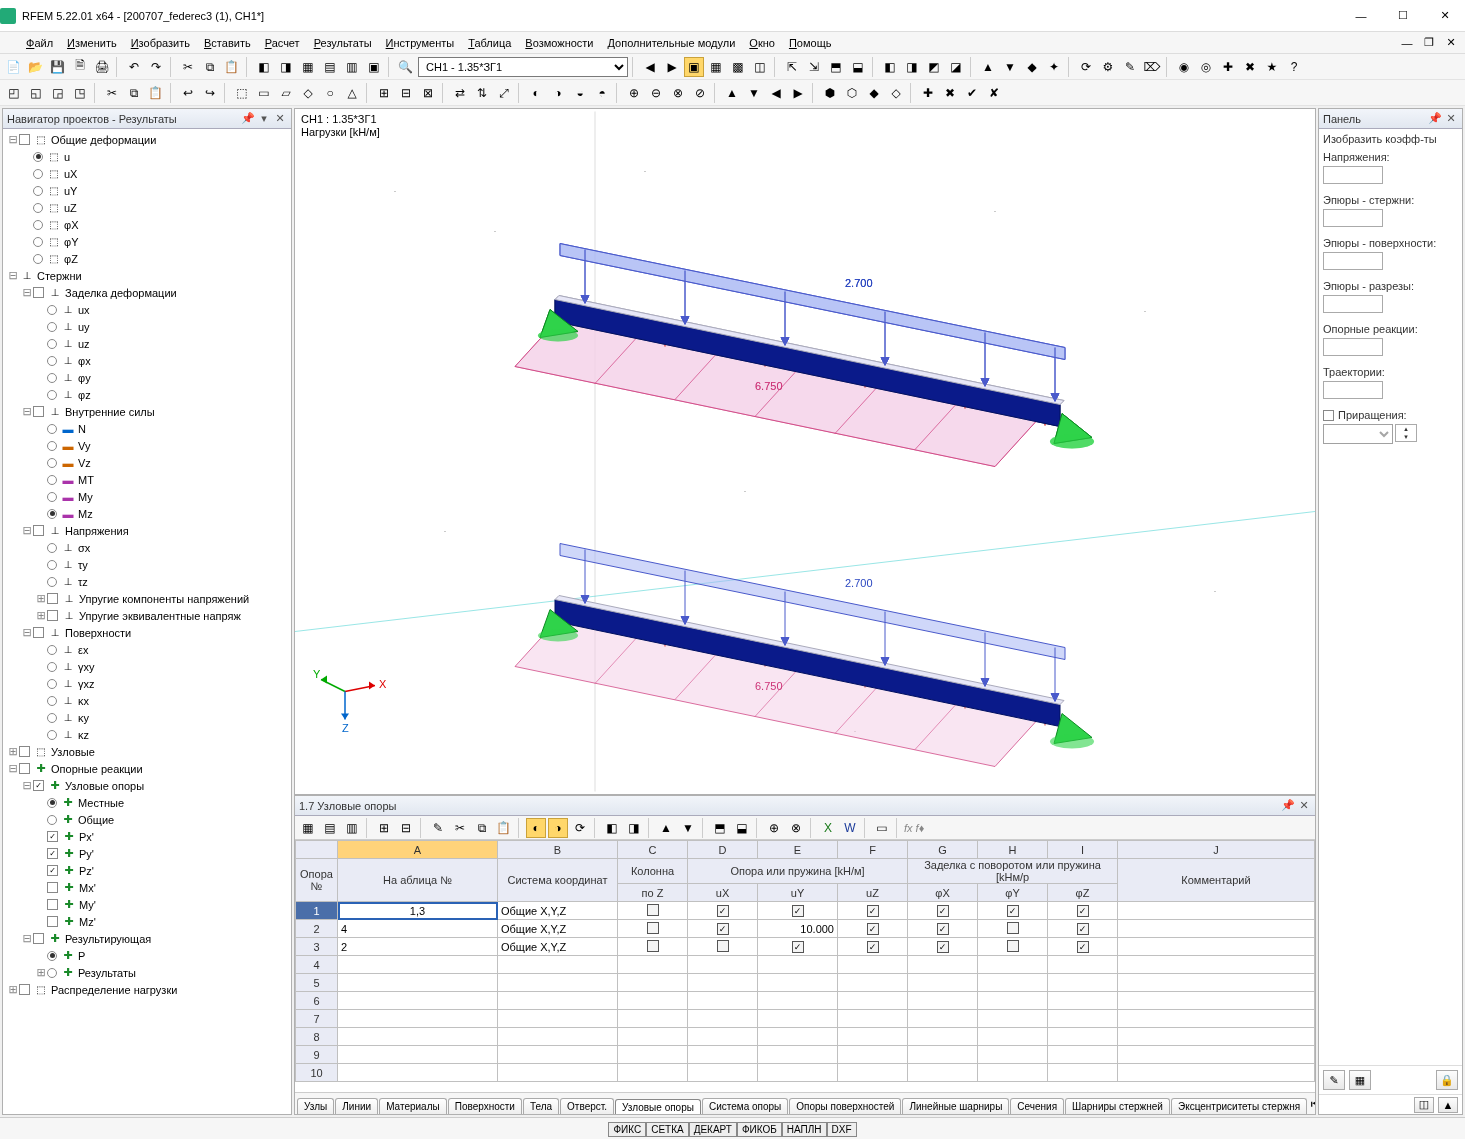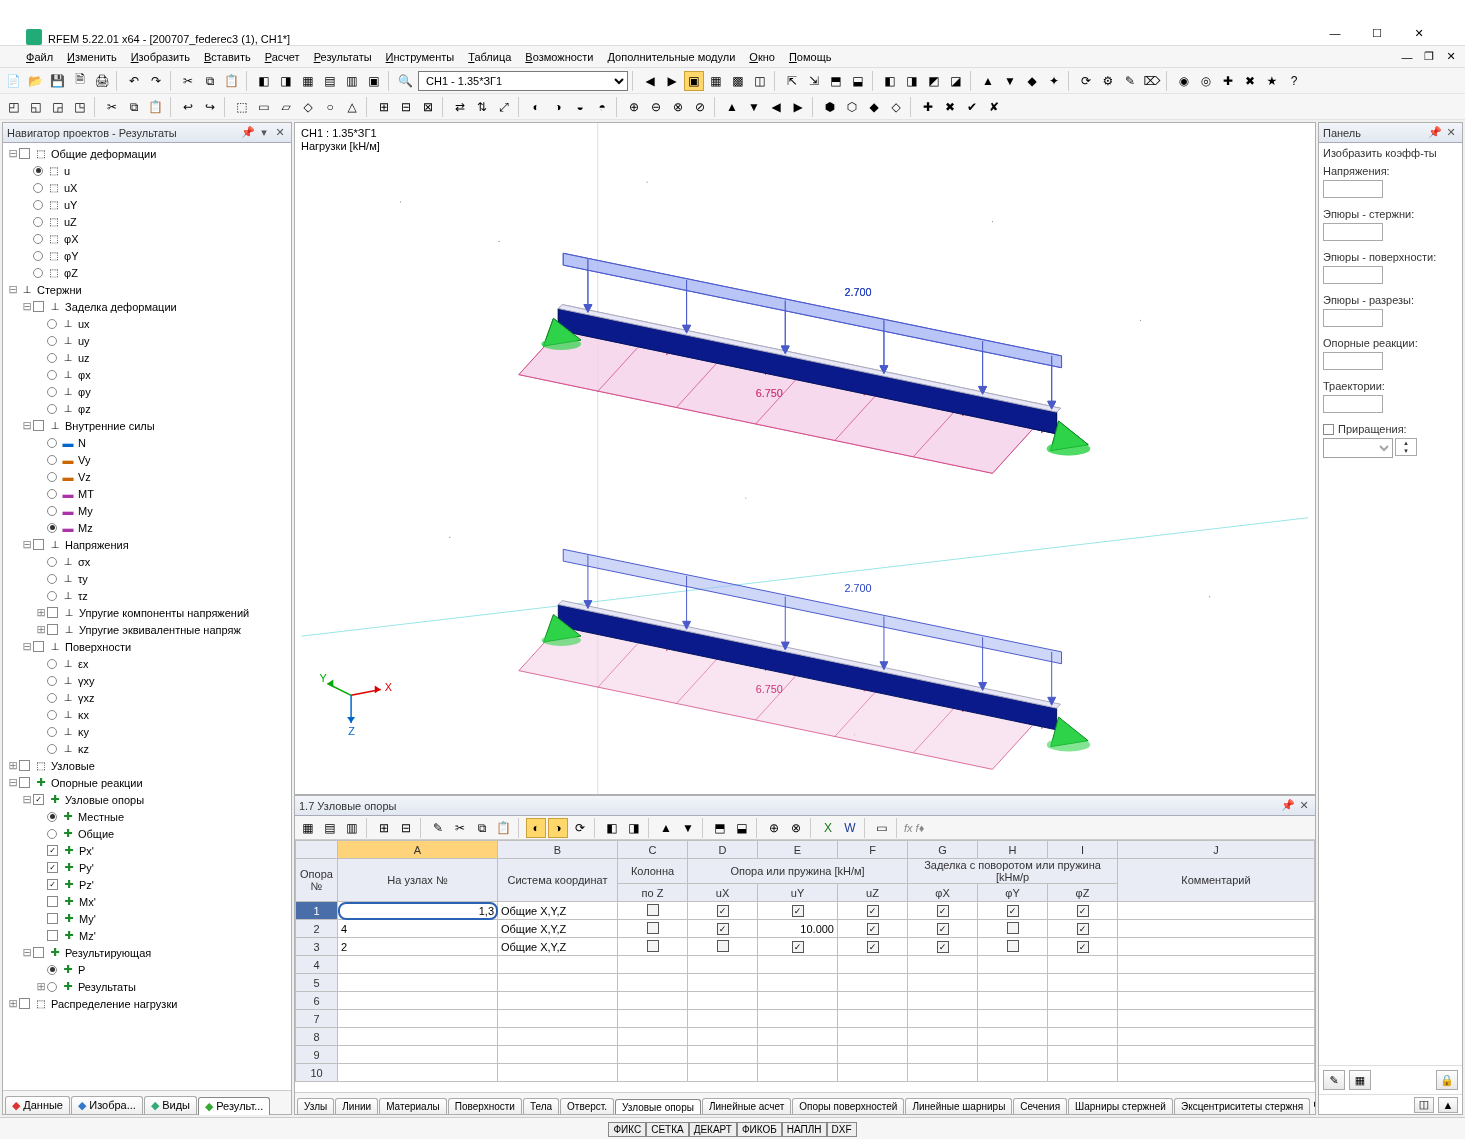--- a/index.html
+++ b/index.html
@@ -1,17 +1,17 @@
 <!DOCTYPE html>
 <html><head>
 <meta charset="utf-8">
 <style>
 * { box-sizing: border-box; margin: 0; padding: 0; font-family: "Segoe UI", Tahoma, sans-serif; font-size: 11px; }
 body { background: #f0f0f0; width: 1465px; height: 1139px; overflow: hidden; display:flex; flex-direction:column;}
-.titlebar { height: 46px; background: #fff; display: flex; align-items: flex-end; padding: 0 26px; border-bottom: 1px solid #ddd; }
+.titlebar { height: 32px; background: #fff; display: flex; align-items: center; padding: 0 0; border-bottom: 1px solid #ddd; }
 .titlebar .appicon { width:16px; height:16px; background:#2a7; border-radius:2px; margin-right:6px; }
 .titlebar .title { flex: 1; color: #000; }
 .winbtns { display:flex; gap:2px; }
 .winbtn { width: 40px; height: 24px; display:flex; align-items:center; justify-content:center; cursor:pointer; }
 .menubar { height: 22px; background: #f6f6f6; display: flex; align-items: center; padding: 0 4px; gap: 2px; border-bottom:1px solid #ddd;}
 .menuitem { padding: 2px 6px; cursor:pointer; }
 .menuitem span.u { text-decoration: underline; }
 .toolbar { height: 26px; background: #f6f6f6; display:flex; align-items:center; padding:1px 4px; gap:2px; border-bottom:1px solid #e3e3e3;}
 .tbtn { width:20px; height:20px; border:1px solid transparent; display:flex; align-items:center; justify-content:center; cursor:pointer; font-size:12px;}
 .tsep { width:4px; height:20px; border-left:1px solid #ccc; margin:0 2px;}
@@ -558,26 +558,20 @@
           </span>
           <span class="lbl">Результаты</span>
         </div>
         <div class="tn" style="padding-left: 4px;">
           <span class="tw">⊞</span>
           <span class="cb"></span>
           <span class="ic">⬚</span>
           <span class="lbl">Распределение нагрузки</span>
         </div>
       </div>
-    <div class="navtabs">
-      <div class="tab"><span style="color:#d33;">◆</span> <span>Данные</span></div>
-      <div class="tab"><span style="color:#37c;">◆</span> <span>Изобра...</span></div>
-      <div class="tab"><span style="color:#3a7;">◆</span> <span>Виды</span></div>
-      <div class="tab active"><span style="color:#3a3;">◆</span> <span>Результ...</span></div>
-    </div>
   </div>
 
   <div class="center">
     <div class="viewport">
       <div class="vpheader">
         <div>CH1 : 1.35*ЗГ1</div>
         <div>Нагрузки [kН/м]</div>
       </div>
       <svg width="100%" height="100%" viewBox="0 0 1020 680" style="position:absolute;inset:0;">
 
@@ -788,39 +782,39 @@
                 <th class="colhdr">D</th>
                 <th class="colhdr">E</th>
                 <th class="colhdr">F</th>
                 <th class="colhdr">G</th>
                 <th class="colhdr">H</th>
                 <th class="colhdr">I</th>
                 <th class="colhdr">J</th>
               </tr>
               <tr>
                 <th class="colhdr" rowspan="2">Опора<br>№</th>
-                <th class="colhdr" rowspan="2">На узлах №</th>
+                <th class="colhdr" rowspan="2">На аблица №</th>
                 <th class="colhdr" rowspan="2">Система координат</th>
                 <th class="colhdr">Колонна</th>
                 <th class="colhdr" colspan="3">Опора или пружина [kН/м]</th>
                 <th class="colhdr" colspan="3">Заделка с поворотом или пружина [kНм/р</th>
                 <th class="colhdr" rowspan="2">Комментарий</th>
               </tr>
               <tr>
                 <th class="colhdr">по Z</th>
                 <th class="colhdr">uX</th>
                 <th class="colhdr">uY</th>
                 <th class="colhdr">uZ</th>
                 <th class="colhdr">φX</th>
                 <th class="colhdr">φY</th>
                 <th class="colhdr">φZ</th>
               </tr>
               <tr>
                 <td class="selrowhdr">1</td>
-                <td style="text-align:right;border-radius:8px;" class="selcell">1,3</td>
+                <td style="text-align:center;" class="selcell">1,3</td>
                 <td style="text-align:left;">Общие X,Y,Z</td>
                 <td><span class="chk"></span></td>
                 <td><span class="chk on"></span></td>
                 <td><span class="chk on"></span></td>
                 <td><span class="chk on"></span></td>
                 <td><span class="chk on"></span></td>
                 <td><span class="chk on"></span></td>
                 <td><span class="chk on"></span></td>
                 <td></td>
               </tr>
@@ -945,21 +939,21 @@
           </table>
       </div>
       <div class="tabsrow" id="tabletabs">
       <div class="tab">Узлы</div>
           <div class="tab">Линии</div>
           <div class="tab">Материалы</div>
           <div class="tab">Поверхности</div>
           <div class="tab">Тела</div>
           <div class="tab">Отверст.</div>
           <div class="tab active">Узловые опоры</div>
-          <div class="tab">Линейные асчет</div>
+          <div class="tab">Система опоры</div>
           <div class="tab">Опоры поверхностей</div>
           <div class="tab">Линейные шарниры</div>
           <div class="tab">Сечения</div>
           <div class="tab">Шарниры стержней</div>
           <div class="tab">Эксцентриситеты стержня</div>
           <div style="margin-left: auto; display: flex; gap: 1px;">
             <div class="tbtn" style="width: 16px;">⏮</div>
           </div>
         </div>
     </div>

